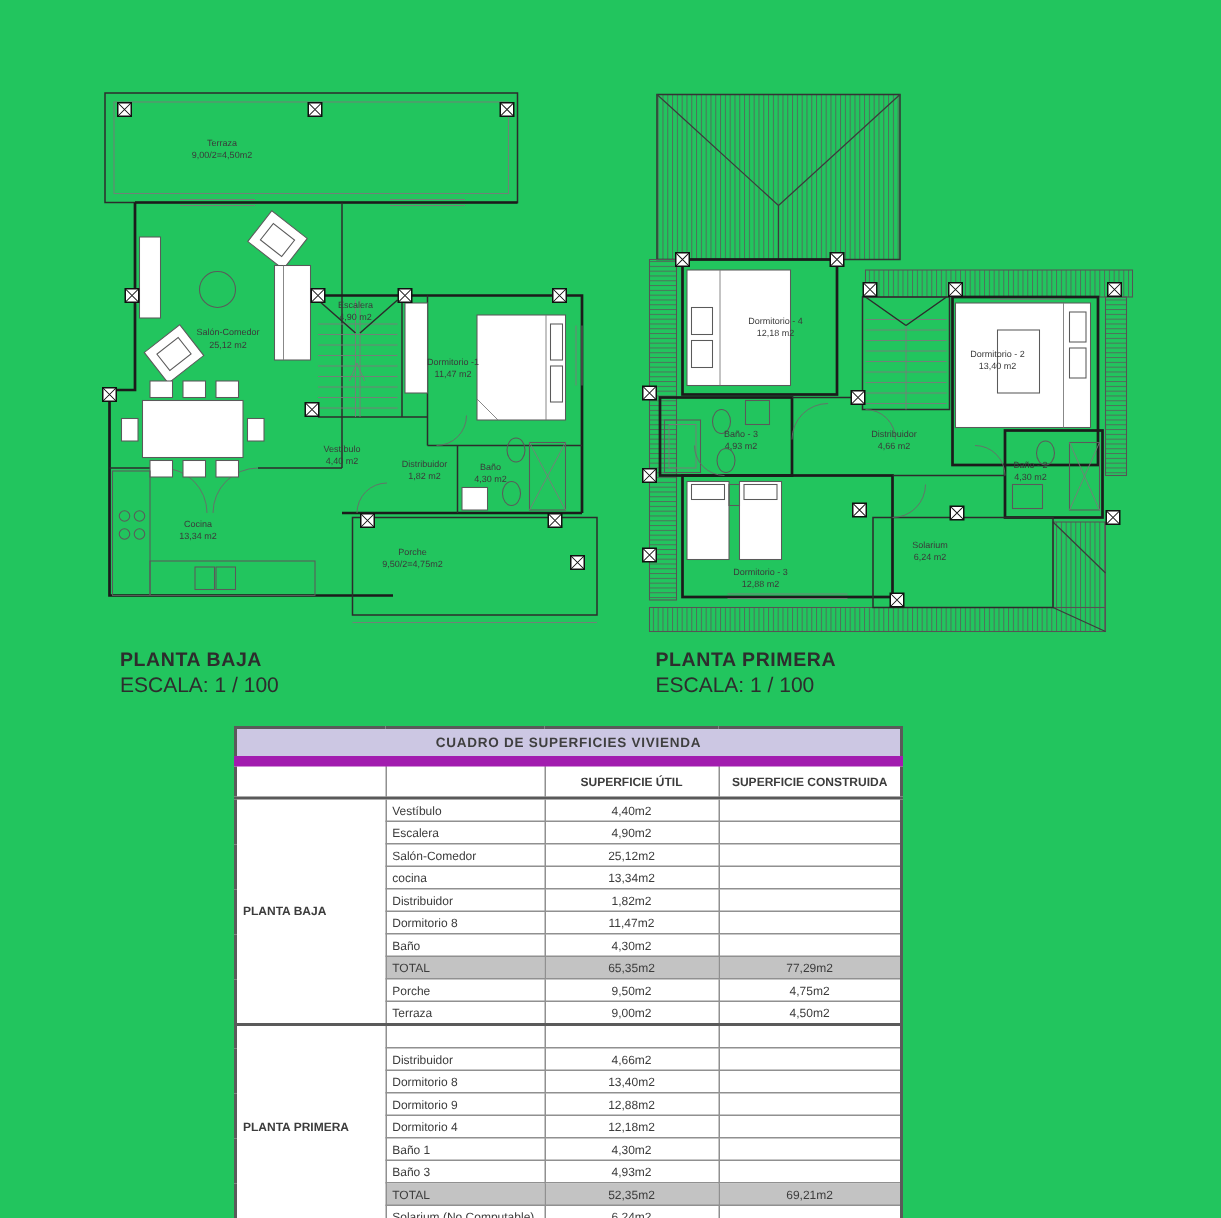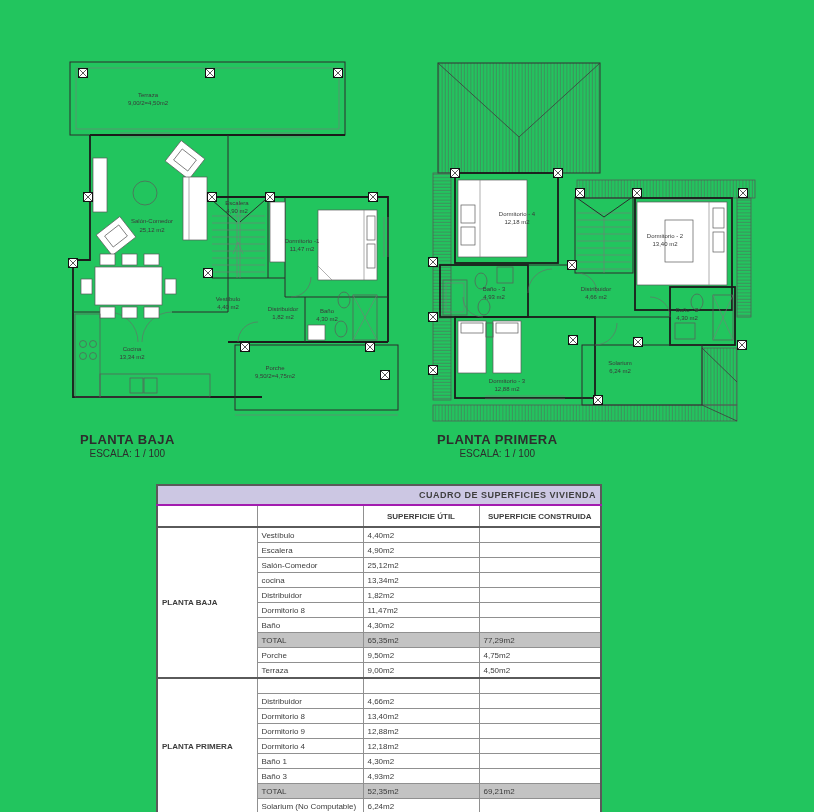--- a/index.html
+++ b/index.html
@@ -10,32 +10,32 @@
   .rl{font-size:6px;fill:#3a3a3a;text-anchor:middle;}
   .w2{stroke:#1b1b1b;stroke-width:1.8;fill:none;}
   .w1{stroke:#2c2c2c;stroke-width:1;fill:none;}
   .thin{stroke:#7a7a7a;stroke-width:.6;fill:none;}
   .furn{stroke:#5a5a5a;stroke-width:.7;fill:#ffffff;}
   .furnNF{stroke:#5a5a5a;stroke-width:.7;fill:none;}
   .ridge{stroke:#3c3c3c;stroke-width:.8;fill:none;}
   .arc{stroke:#6a6a6a;stroke-width:.6;fill:none;}
   .plan-caption{position:absolute;line-height:1.25;}
   .plan-caption .t{font-size:13px;font-weight:bold;color:#2d2d2d;letter-spacing:.4px;}
-  .plan-caption .s{font-size:10px;color:#2d2d2d;text-align:center;}
+  .plan-caption .s{font-size:14px;color:#2d2d2d;}
   
   .stable{position:absolute;left:156px;top:484px;border-collapse:collapse;table-layout:fixed;
           font-size:8px;color:#3c3c3c;border:2px solid #5a5a5a;background:#fff;}
   .stable td{border:1px solid #909090;height:14px;padding:0 4px;overflow:hidden;white-space:nowrap;}
   .stable .c1{width:100px}.stable .c2{width:106px}.stable .c3{width:116px}.stable .c4{width:122px}
-  .trow td{background:var(--title-bg);font-weight:bold;text-align:right;height:18px;font-size:9px;
-           color:#3f3f3f;letter-spacing:.5px;border-bottom:2px solid #a21caf;}
+  .trow td{background:var(--title-bg);font-weight:bold;text-align:center;height:18px;font-size:9px;
+           color:#3f3f3f;letter-spacing:.5px;border-bottom:7px solid #a21caf;}
   .hrow td{font-weight:bold;text-align:center;height:20px;border-bottom:2px solid #5a5a5a;}
   .grp{font-weight:bold;vertical-align:middle;}
   .nm{text-align:left;}
-  .vl{}
+  .vl{text-align:center;}
   .tot td{background:var(--total-bg);font-weight:normal;}
   .sep td{border-top:2px solid #5a5a5a;}
 </style>
 </head>
 <body>
 
 <div class="sheet">
 
   <svg style="left:30px;top:2px" width="400" height="428" viewBox="0 0 400 428">
     <defs>

